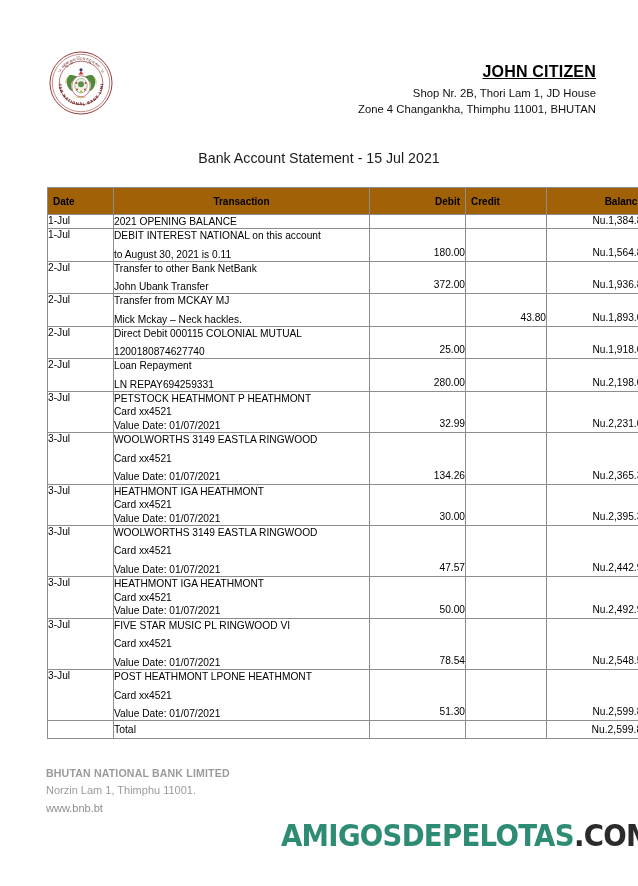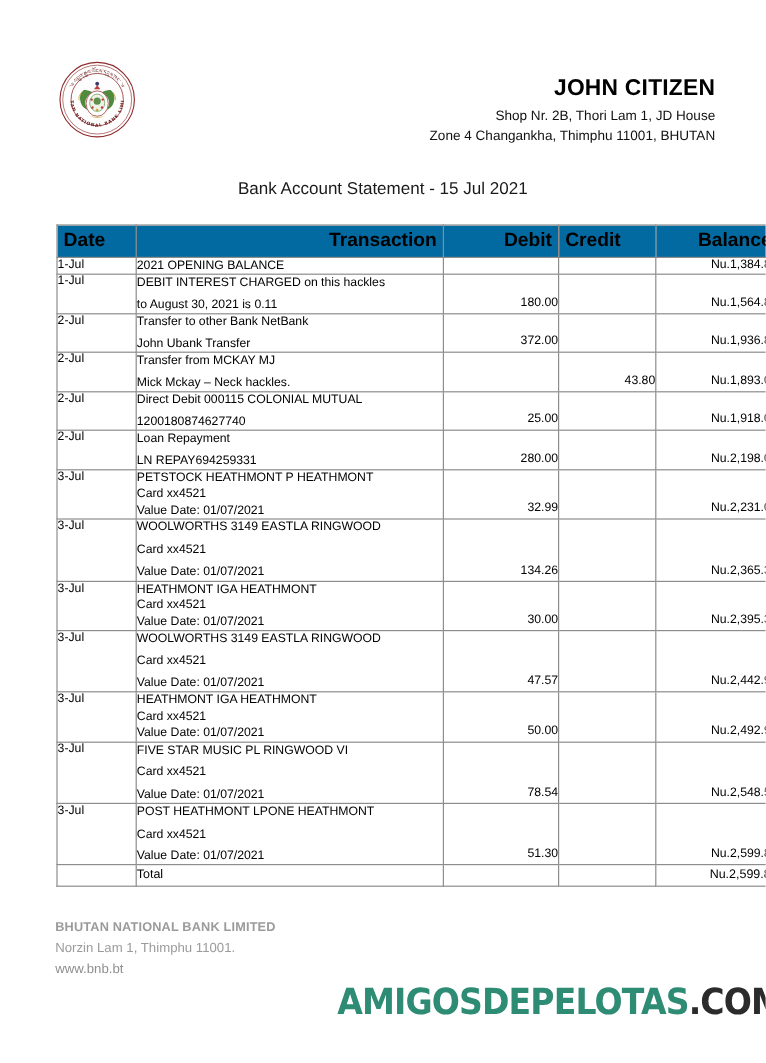--- a/index.html
+++ b/index.html
@@ -38,24 +38,25 @@
     height: 66px;
   }
   .addr-block {
     position: absolute;
     right: 0;
     top: 14px;
     text-align: right;
     line-height: 1.48;
   }
   .acct-name {
-    font-size: 19px;
+    font-size: 16px;
     font-weight: bold;
     letter-spacing: 0.2px;
     margin-bottom: 1px;
+    text-decoration: underline;
   }
   .addr-line {
     font-size: 11.3px;
     color: #111;
   }
 
   
   .doc-title {
     position: absolute;
     top: 150px;
@@ -79,30 +80,30 @@
     table-layout: fixed;
     font-size: 10.2px;
   }
   table.stmt th,
   table.stmt td {
     border: 1px solid #8d8d8d;
     padding: 0;
     vertical-align: top;
   }
   table.stmt thead th {
-    background: #0369a1;
+    background: #a16207;
     font-weight: bold;
-    font-size: 16px;
+    font-size: 10px;
     height: 20px;
     padding: 3px 5px 3px 5px;
     vertical-align: middle;
     white-space: nowrap;
   }
   th.c-date   { width: 55px;  text-align: left; }
-  th.c-trans  { width: 245px; text-align: right; }
+  th.c-trans  { width: 245px; text-align: center; }
   th.c-debit  { width: 85px;  text-align: right; padding-right: 12px; }
   th.c-credit { width: 70px;  text-align: left;  padding-left: 8px; }
   th.c-bal    { width: 91px;  text-align: right; padding-right: 6px; }
 
   td.d-date {
     padding: 3px 0 2px 5px;
     font-size: 10.2px;
     white-space: nowrap;
   }
   td.d-trans {
@@ -245,21 +246,21 @@
             <td class="d-trans tight">
               <span class="tl">2021 OPENING BALANCE</span>
             </td>
             <td class="d-num d-debit align-bottom"></td>
             <td class="d-num d-credit align-bottom"></td>
             <td class="d-num d-bal align-top">Nu.1,384.89</td>
           </tr>
           <tr>
             <td class="d-date">1-Jul</td>
             <td class="d-trans two">
-              <span class="tl">DEBIT INTEREST CHARGED on this hackles</span>
+              <span class="tl">DEBIT INTEREST NATIONAL on this account</span>
               <span class="tl">to August 30, 2021 is 0.11</span>
             </td>
             <td class="d-num d-debit align-bottom">180.00</td>
             <td class="d-num d-credit align-bottom"></td>
             <td class="d-num d-bal align-bottom">Nu.1,564.89</td>
           </tr>
           <tr>
             <td class="d-date">2-Jul</td>
             <td class="d-trans two">
               <span class="tl">Transfer to other Bank NetBank</span>

